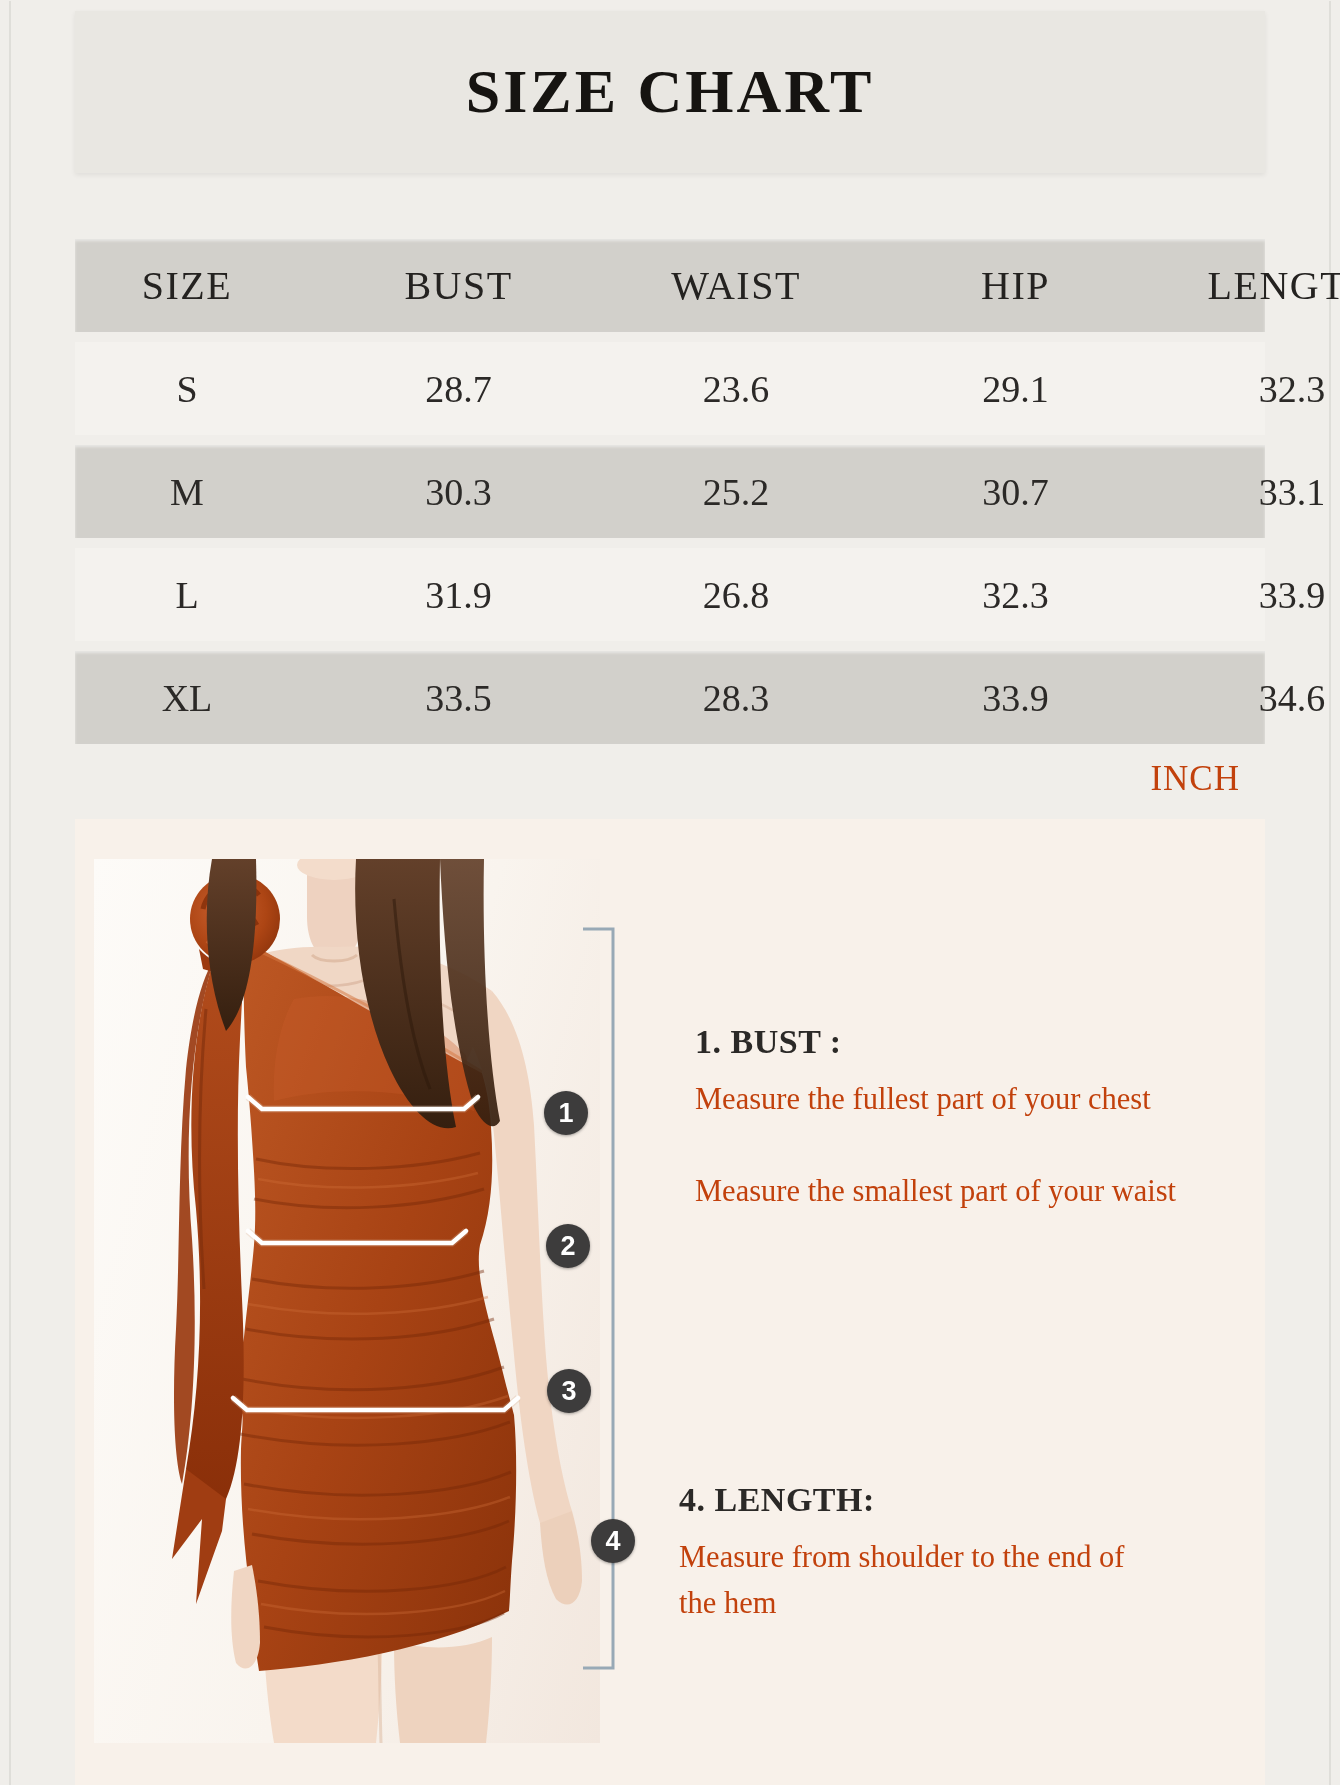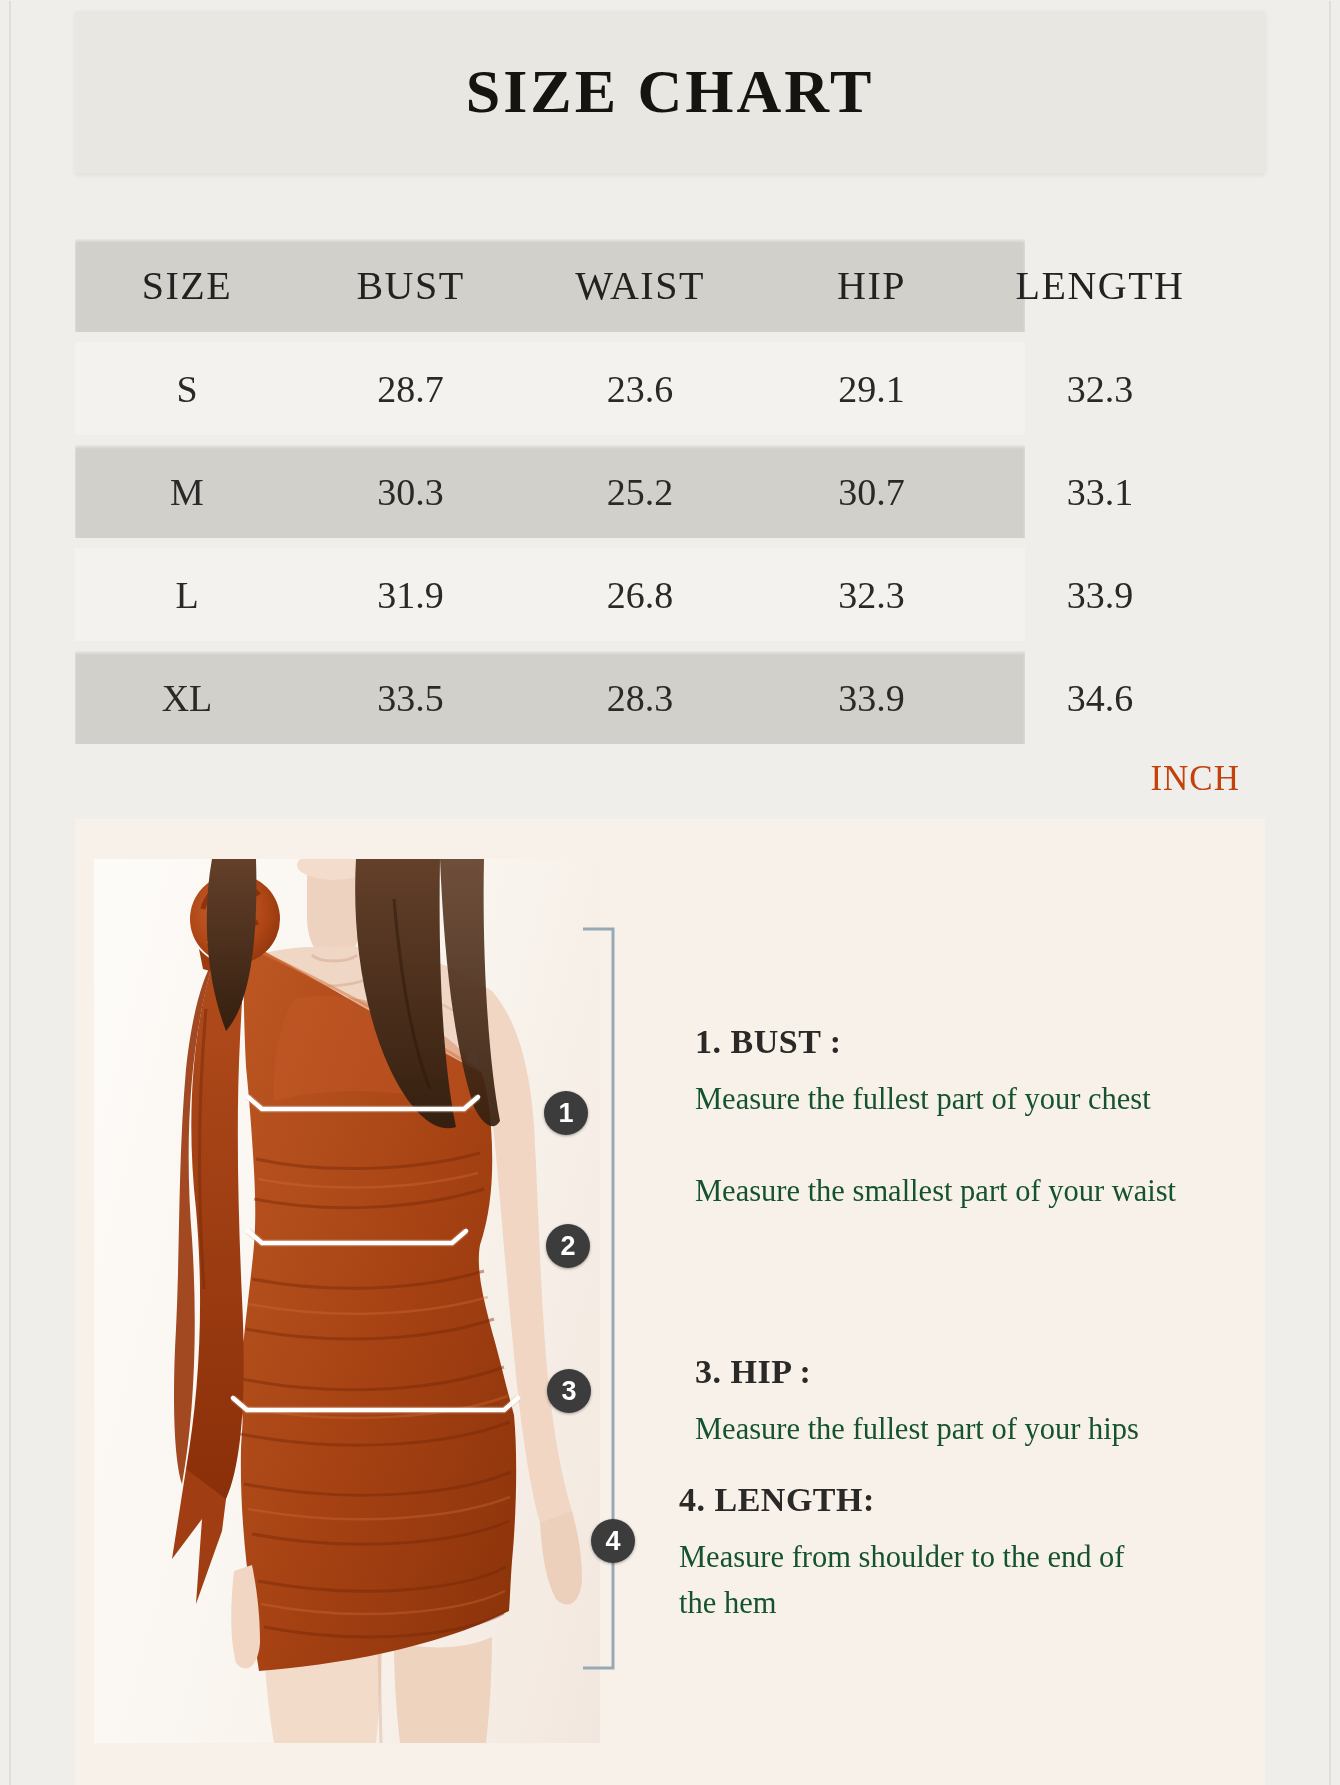--- a/index.html
+++ b/index.html
@@ -16,23 +16,23 @@
     position:absolute;left:75px;top:10px;width:1190px;height:162px;
     background:#e9e7e2;box-shadow:0 2px 5px rgba(0,0,0,.07);
   }
   .title-card h1{
     margin:0;width:100%;text-align:center;line-height:160px;
     font-size:62px;font-weight:bold;letter-spacing:3px;color:#161411;
   }
 
   
   .t-row{
-    position:absolute;left:75px;width:950px;height:93px;
+    position:absolute;left:75px;width:1190px;height:93px;
     display:grid;grid-template-columns:224px 223px 236px 227px 230px;
-    align-items:center;justify-items:center;
+    align-items:center;justify-items:center;gap:48px;
   }
   .t-gray{background:#d2d0cb;box-shadow:inset 0 2px 3px rgba(255,255,255,.5);}
   .t-light{background:#f4f2ee;}
   .t-cell{font-size:38px;color:#2b2927;}
   .t-header .t-cell{font-size:40px;letter-spacing:1.5px;color:#242220;}
 
   .unit-label{
     position:absolute;left:1000px;top:758px;width:240px;text-align:right;
     font-size:35px;letter-spacing:1px;color:#c2410c;
   }
@@ -59,21 +59,21 @@
     font-family:"Liberation Sans", sans-serif;font-size:27px;font-weight:bold;
     box-shadow:0 1px 3px rgba(0,0,0,.35);
   }
 
   .guide-section{position:absolute;width:600px;}
   .guide-section .g-head{
     font-size:34px;font-weight:bold;color:#2b2927;letter-spacing:.5px;
     margin:0 0 16px 0;
   }
   .guide-section .g-text{
-    font-size:30.5px;color:#14532d;line-height:1.5;margin:0;
+    font-size:30.5px;color:#c2410c;line-height:1.5;margin:0;
   }
   .guide-section.narrow{width:480px;}
 </style>
 </head>
 <body>
 
 <div class="page">
   <div class="edge-line edge-left"></div>
   <div class="edge-line edge-right"></div>
 
@@ -238,24 +238,20 @@
       </svg>
     </div>
 
     <div class="guide-section" style="left:620px;top:204px">
       <p class="g-head">1. BUST :</p>
       <p class="g-text">Measure the fullest part of your chest</p>
     </div>
     <div class="guide-section" style="left:620px;top:350px">
       <p class="g-text">Measure the smallest part of your waist</p>
     </div>
-    <div class="guide-section" style="left:620px;top:534px">
-      <p class="g-head">3. HIP :</p>
-      <p class="g-text">Measure the fullest part of your hips</p>
-    </div>
     <div class="guide-section narrow" style="left:604px;top:662px">
       <p class="g-head">4. LENGTH:</p>
       <p class="g-text">Measure from shoulder to the end of the hem</p>
     </div>
   </div>
 
   <svg class="overlay-svg" width="1340" height="1785" viewBox="0 0 1340 1785">
 
     <g stroke="#dcb79c" stroke-width="7" fill="none" opacity=".3" stroke-linejoin="round">
       <polyline points="248,1096 262,1108 464,1108 478,1096"></polyline>

